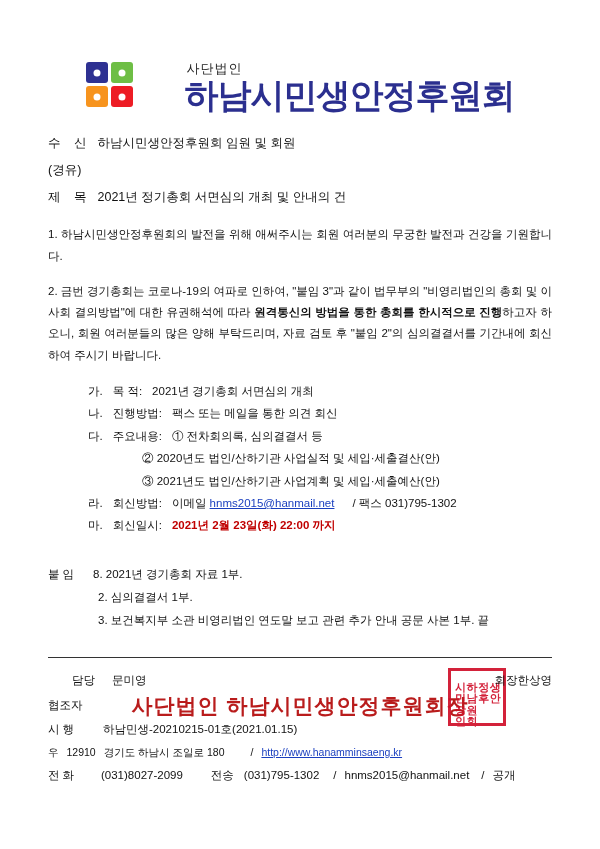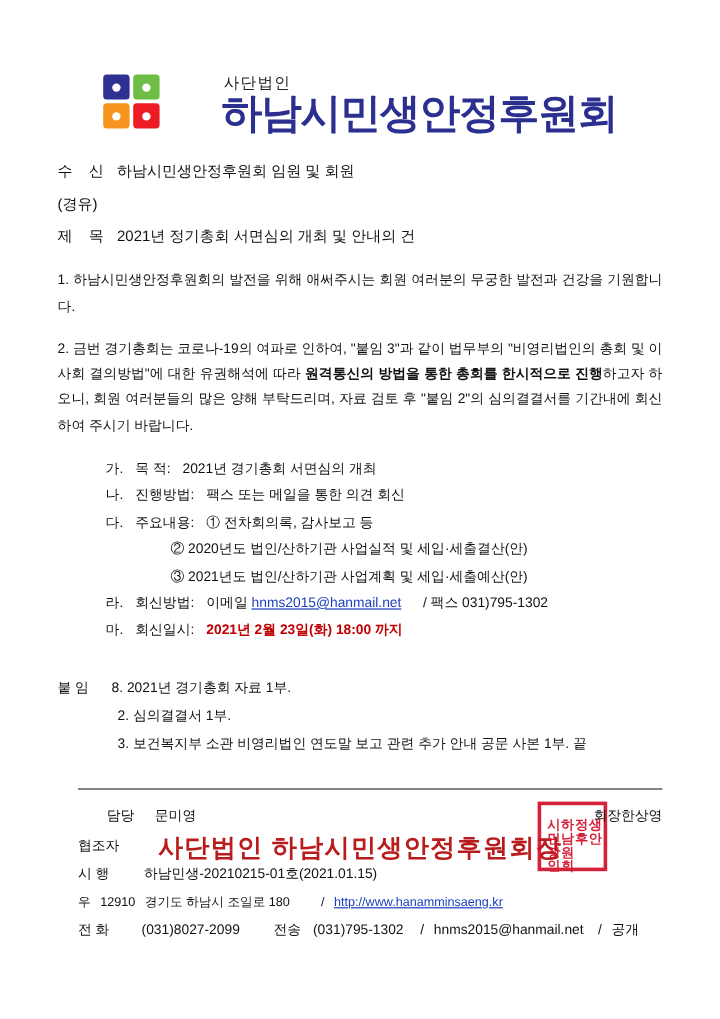--- a/index.html
+++ b/index.html
@@ -153,21 +153,20 @@
     opacity: .92;
   }
   .seal span { writing-mode: vertical-rl; font-size: 11px; }
 
   
   .footer {
     position: absolute;
     left: 48px;
     right: 48px;
     bottom: 62px;
-    margin-left: 17px;
   }
   .rule {
     border-top: 1px solid #333333;
     margin-bottom: 10px;
   }
   .f-row {
     font-size: 11.5px;
     line-height: 2.1;
     display: flex;
     align-items: baseline;
@@ -221,29 +220,29 @@
   <p class="body-para"><span>2. 금번 경기총회는 코로나-19의 여파로 인하여, "붙임 3"과 같이 법무부의 "비영리법인의 총회 및 이사회 결의방법"에 대한 유권해석에 따라 </span><span class="b">원격통신의 방법을 통한 총회를 한시적으로 진행</span><span>하고자 하오니, 회원 여러분들의 많은 양해 부탁드리며, 자료 검토 후 "붙임 2"의 심의결결서를 기간내에 회신하여 주시기 바랍니다.</span></p>
 
   <div class="items">
     <div class="item">
       <span class="k">가.</span><span class="k">목    적:</span><span>2021년 경기총회 서면심의 개최</span>
     </div>
     <div class="item">
       <span class="k">나.</span><span class="k">진행방법:</span><span>팩스 또는 메일을 통한 의견 회신</span>
     </div>
     <div class="item">
-      <span class="k">다.</span><span class="k">주요내용:</span><span>① 전차회의록, 감사보고 등</span>
+      <span class="k">다.</span><span class="k">주요내용:</span><span>① 전차회의록, 심의결결서 등</span>
     </div>
     <div class="subitem">② 2020년도 법인/산하기관 사업실적 및 세입·세출결산(안)</div>
     <div class="subitem">③ 2021년도 법인/산하기관 사업계획 및 세입·세출예산(안)</div>
     <div class="item">
       <span class="k">라.</span><span class="k">회신방법:</span><span>이메일 </span><span class="link">hnms2015@hanmail.net</span><span class="sp"></span><span>/ 팩스 031)795-1302</span>
     </div>
     <div class="item">
-      <span class="k">마.</span><span class="k">회신일시:</span><span class="red b">2021년 2월 23일(화) 18:00 까지</span>
+      <span class="k">마.</span><span class="k">회신일시:</span><span class="red b">2021년 2월 23일(화) 22:00 까지</span>
     </div>
   </div>
 
   <div class="attach">
     <div class="attach-row">
       <span class="head">붙임</span><span>8. 2021년 경기총회 자료 1부.</span>
     </div>
     <div class="attach-row sub">2. 심의결결서 1부.</div>
     <div class="attach-row sub">3. 보건복지부 소관 비영리법인 연도말 보고 관련 추가 안내 공문 사본 1부.   끝</div>
   </div>

